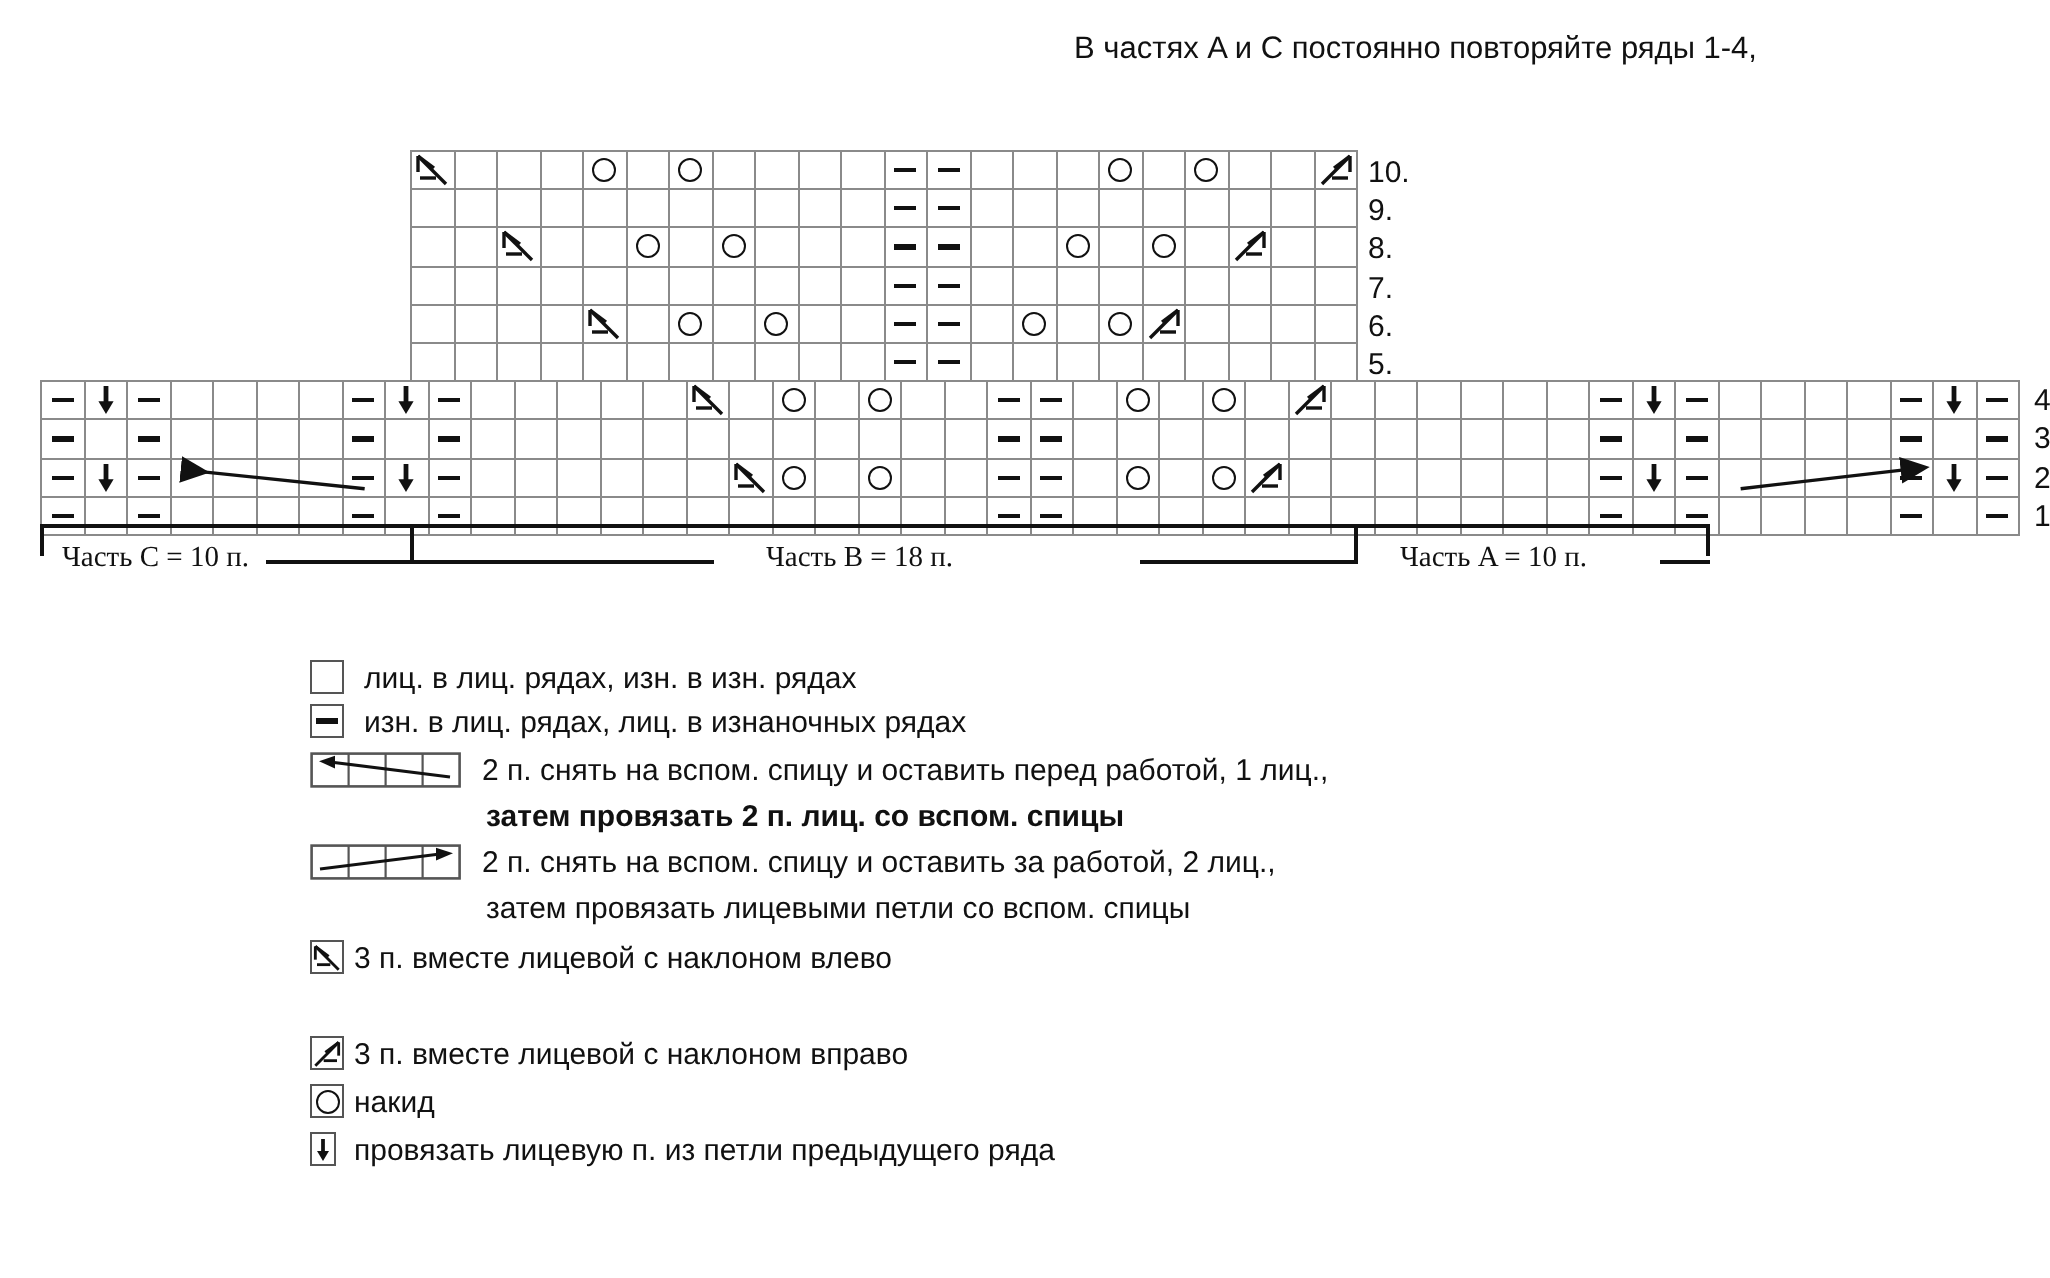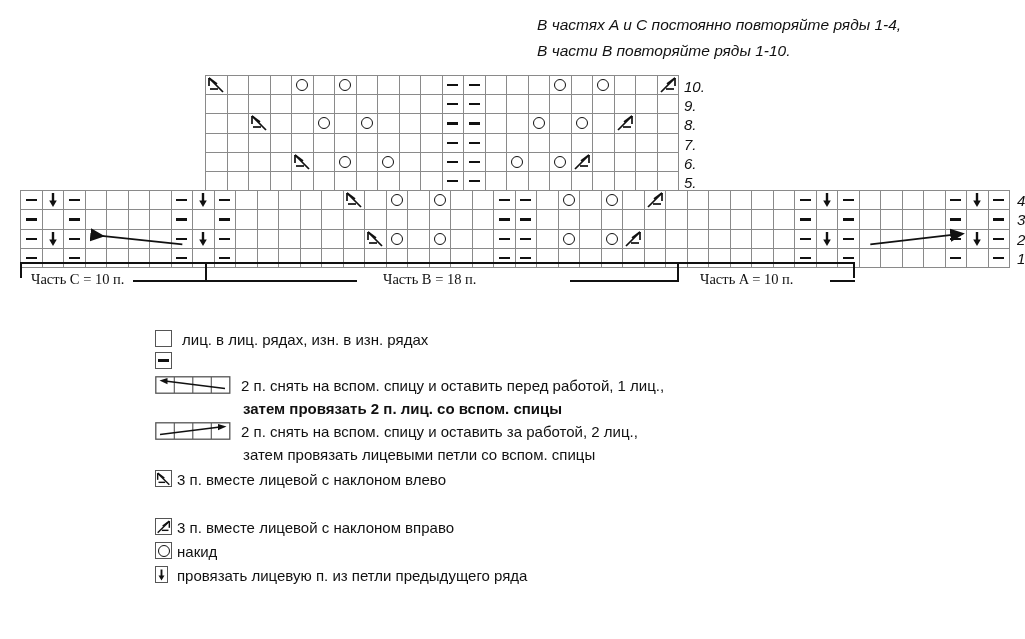--- a/index.html
+++ b/index.html
@@ -4,21 +4,21 @@
 <style>
   html,body{margin:0;padding:0;}
   body{
     width:1025px;height:639px;
     background:#ffffff;
     font-family:"Liberation Sans", sans-serif;
     color:#1a1a1a;
     position:relative;
     overflow:hidden;
   }
-  .abs{position:absolute;font-style:italic;}
+  .abs{position:absolute;}
 
   
   #header-notes{left:537px;top:12px;width:480px;}
   #header-notes div{
     font-size:15.5px;line-height:26px;white-space:nowrap;
     color:#111;
   }
 
   
   #chart-area{left:0;top:68px;width:1025px;height:230px;text-align:right;}
@@ -84,21 +84,20 @@
   }
   .leg-sub{
     position:absolute;font-size:15px;white-space:nowrap;color:#111;
   }
 </style>
 </head>
 <body>
 
 <div class="abs" id="header-notes">
   <div>В частях A и C постоянно повторяйте ряды 1-4,</div>
-  <div>В части B повторяйте ряды 1-10.</div>
 </div>
 
 <div class="abs" id="chart-area">
   <div class="grid" id="grid-top" style="left: 205px; top: 7px; width: 473px; height: 115.2px;">
       <div class="cell" style="left: 0px; top: 0px; width: 22.5px; height: 20.2px;">
         <span class="sym s-sl">
           <svg width="18" height="18" viewBox="0 0 18 18">
             <line x1="2" y1="2" x2="16" y2="16" stroke="#111" stroke-width="1.7"></line>
             <line x1="2" y1="2" x2="2" y2="10" stroke="#111" stroke-width="1.7"></line>
             <line x1="2" y1="2" x2="10" y2="8" stroke="#111" stroke-width="1.7"></line>
@@ -754,20 +753,21 @@
 
 <div id="legend">
     <div class="leg-cont" style="left: 0px; top: 0px; width: 700px; height: 22px;">
       <div class="leg-box" style="left:0;top:0;width:17px;height:17px;"></div>
       <div class="leg-txt" style="left:27px;top:0px;">лиц. в лиц. рядах, изн. в изн. рядах</div>
     </div>
     <div class="leg-cont" style="left: 0px; top: 22px; width: 700px; height: 22px;">
       <div class="leg-box" style="left:0;top:0;width:17px;height:17px;">
         <span class="sym s-purl"></span>
       </div>
+      <div class="leg-txt" style="left:27px;top:0px;">изн. в лиц. рядах, лиц. в изнаночных рядах</div>
     </div>
     <div class="leg-cont" style="left: 0px; top: 46px; width: 700px; height: 22px;">
       <div style="position:absolute;left:0;top:0;width:76px;height:18px;"><svg width="76" height="18" viewBox="0 0 76 18">
           <rect x="0.8" y="0.8" width="74" height="16.4" fill="#fff" stroke="#555" stroke-width="1.3"></rect>
           <line x1="19.3" y1="1" x2="19.3" y2="17" stroke="#555" stroke-width="1.1"></line>
           <line x1="37.8" y1="1" x2="37.8" y2="17" stroke="#555" stroke-width="1.1"></line>
           <line x1="56.3" y1="1" x2="56.3" y2="17" stroke="#555" stroke-width="1.1"></line>
           <line x1="70" y1="12.5" x2="10" y2="5" stroke="#111" stroke-width="1.6"></line>
           <polygon points="4.5,4.6 12.5,1.9 12.5,8.2" fill="#111"></polygon>
         </svg></div>

